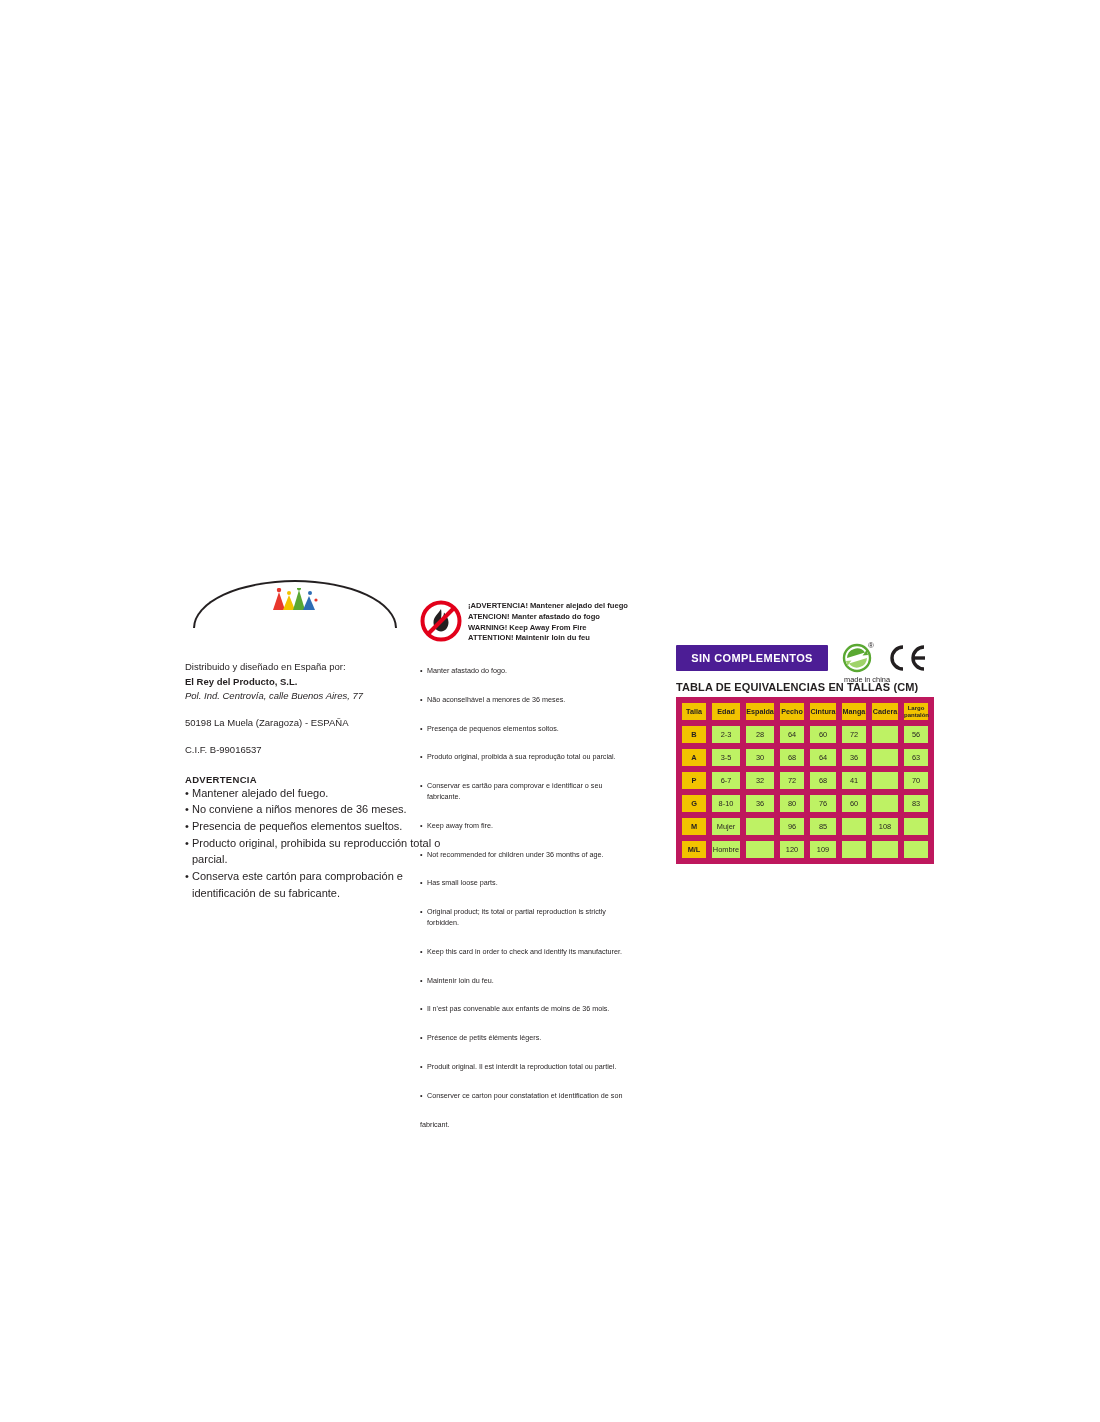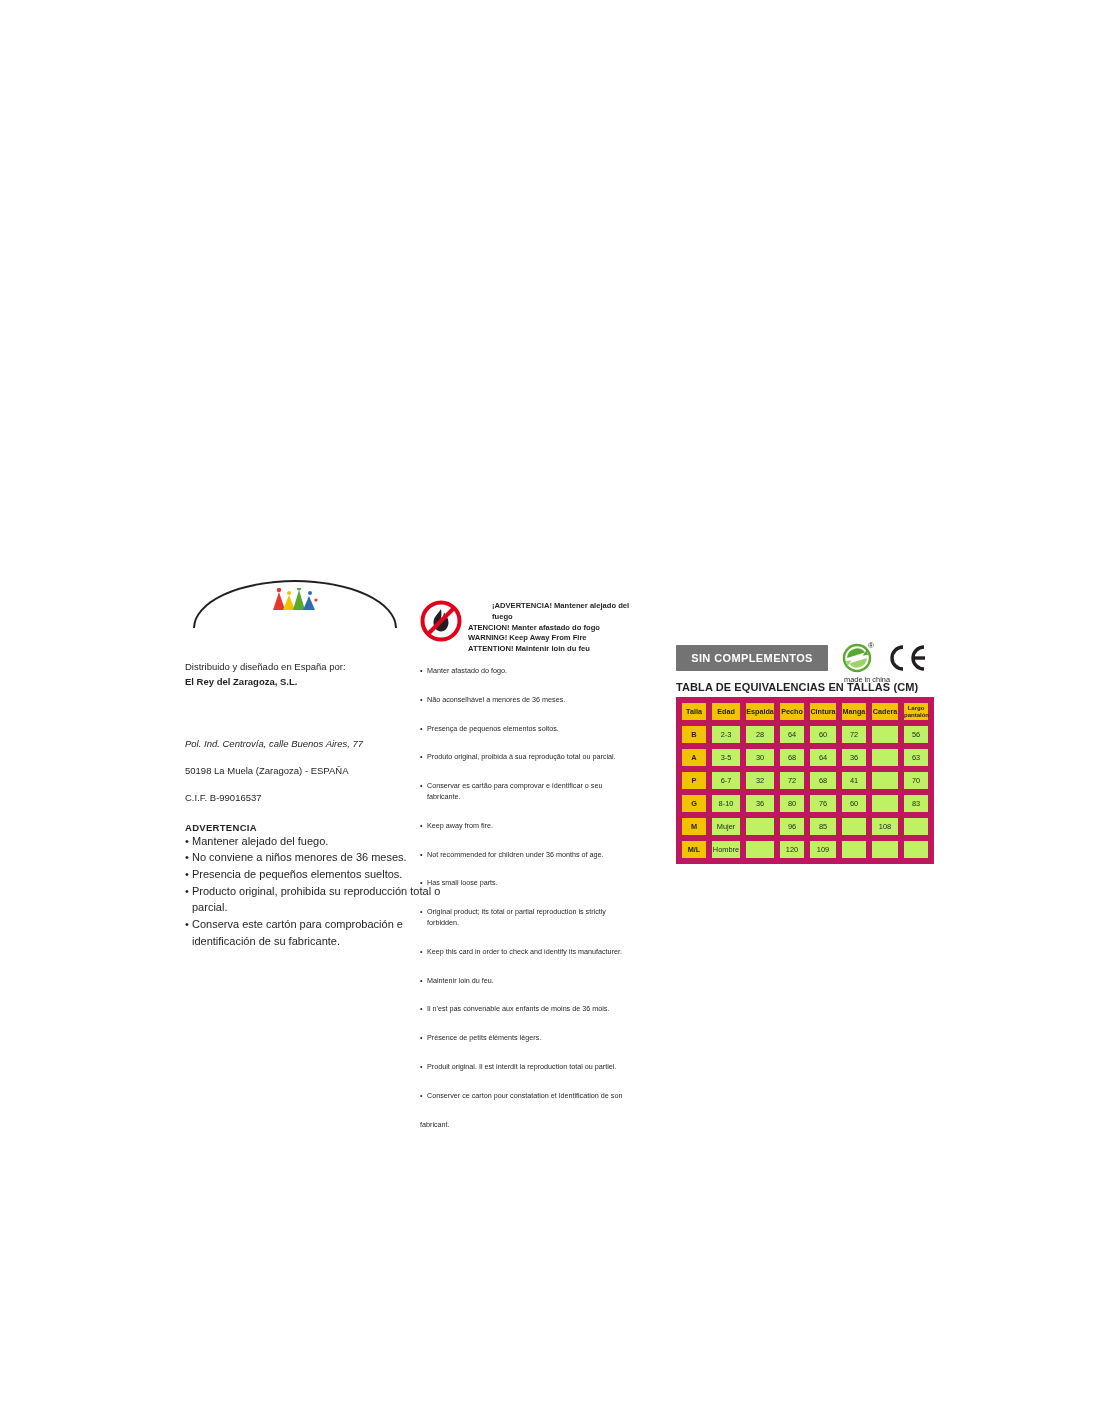--- a/index.html
+++ b/index.html
@@ -71,21 +71,20 @@
   }
   .dist-strong {
     font-weight: 700;
     font-size: 9.5px;
     line-height: 1.55;
   }
   .dist-ital {
     font-style: italic;
     font-size: 9.5px;
     line-height: 1.55;
-    margin-top: 48px;
   }
   .adv-title {
     font-weight: 700;
     font-size: 9.5px;
     margin-top: 16px;
     letter-spacing: 0.3px;
   }
   .bullets {
     margin-top: 5px;
   }
@@ -154,21 +153,21 @@
   
   .right-block {
     position: absolute;
     left: 676px;
     top: 645px;
     width: 255px;
   }
   .sin-comp {
     width: 152px;
     height: 26px;
-    background: #737373;
+    background: #4c1d95;
     color: #ffffff;
     font-weight: 700;
     font-size: 11px;
     letter-spacing: 0.4px;
     display: flex;
     align-items: center;
     justify-content: center;
     border-radius: 1px;
   }
   .badges {
@@ -273,21 +272,21 @@
           <circle cx="10" cy="2" r="2.2" fill="#e8372c"></circle>
           <circle cx="20" cy="5" r="2" fill="#f2c300"></circle>
           <circle cx="30" cy="0.5" r="2" fill="#5aa832"></circle>
           <circle cx="41" cy="5" r="2" fill="#2e6db4"></circle>
           <circle cx="47" cy="12" r="1.6" fill="#e8372c"></circle>
         </svg>
       </div>
     </div>
 
     <div class="dist-line">Distribuido y diseñado en España por:</div>
-    <div class="dist-strong">El Rey del Zaragoza, S.L.</div>
+    <div class="dist-strong">El Rey del Producto, S.L.</div>
     <div class="dist-ital">Pol. Ind. Centrovía, calle Buenos Aires, 77</div>
     <div class="dist-line">50198 La Muela (Zaragoza) - ESPAÑA</div>
     <div class="dist-line">C.I.F. B-99016537</div>
 
     <div class="adv-title">ADVERTENCIA</div>
 
     <ul class="bullets">
       <li>Mantener alejado del fuego.</li>
       <li>No conviene a niños menores de 36 meses.</li>
       <li>Presencia de pequeños elementos sueltos.</li>
@@ -300,21 +299,21 @@
 
     <div class="warn-head">
       <div class="no-fire-icon">
         <svg width="42" height="42" viewBox="0 0 42 42">
           <circle cx="21" cy="21" r="18.5" fill="none" stroke="#e2001a" stroke-width="4"></circle>
           <path d="M21 9 C17.5 15 13.5 16.5 13.5 22.5 C13.5 27.5 17 31.5 21 31.5 C25 31.5 28.5 27.5 28.5 22.5 C28.5 18 26 15.5 24 12.5 C23.8 16 22.5 17.5 21 18.5 C21.6 15.5 21.6 12 21 9 Z" fill="#231f20"></path>
           <line x1="8" y1="34" x2="34" y2="8" stroke="#e2001a" stroke-width="4"></line>
         </svg>
       </div>
       <div class="warn-lines">
-        <div style="font-weight:700;margin-left:24px;">¡ADVERTENCIA! Mantener alejado del fuego</div>
+        <div style="font-weight:700;">¡ADVERTENCIA! Mantener alejado del fuego</div>
         <div style="font-weight:700;">ATENCION! Manter afastado do fogo</div>
         <div style="font-weight:700;">WARNING! Keep Away From Fire</div>
         <div style="font-weight:700;">ATTENTION! Maintenir loin du feu</div>
       </div>
     </div>
 
     <ul class="mid-list">
       <li>Manter afastado do fogo.</li>
       <li>Não aconselhável a menores de 36 meses.</li>
       <li>Presença de pequenos elementos soltos.</li>

